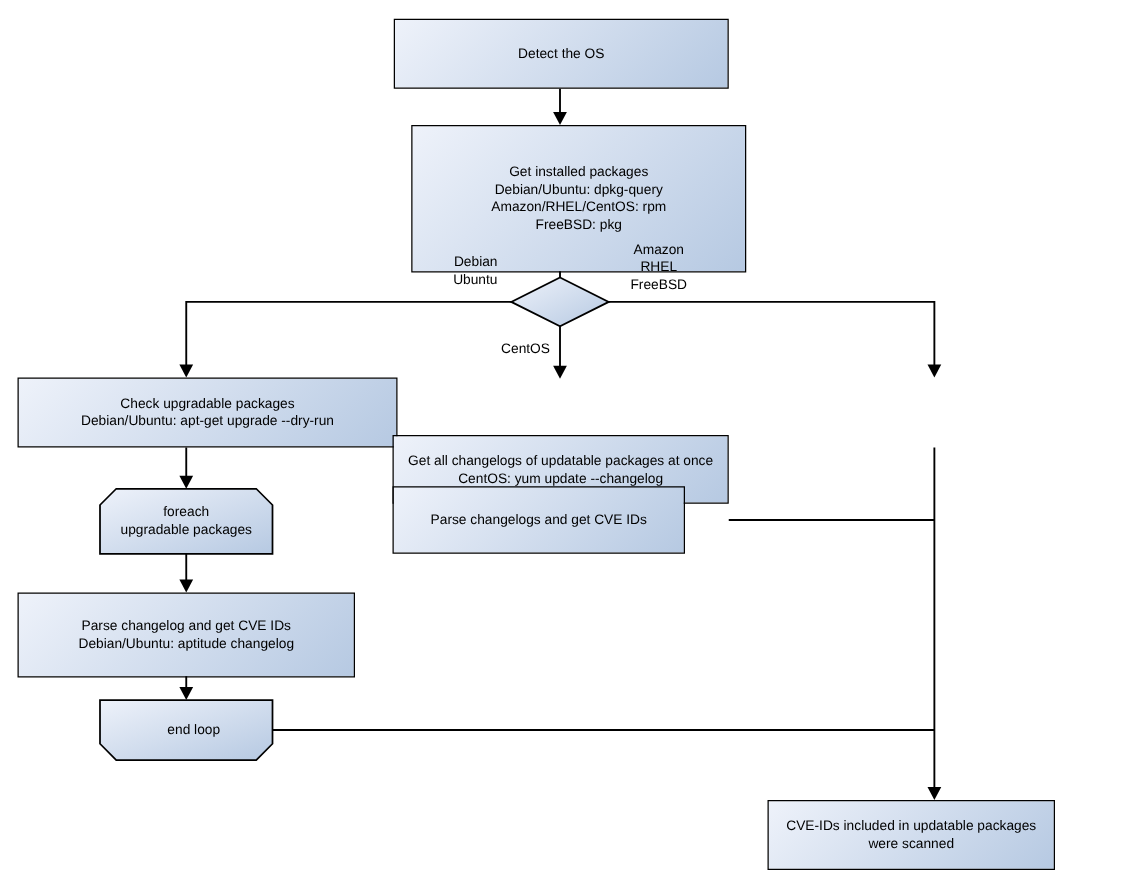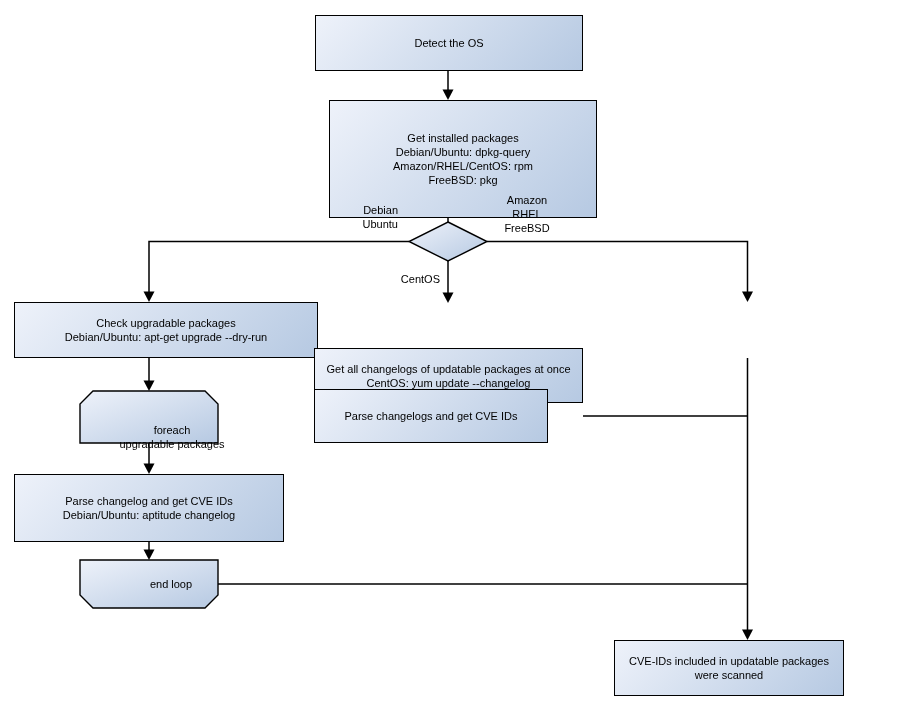--- a/index.html
+++ b/index.html
@@ -49,22 +49,22 @@
   }
   
   .n-detect      { left: 315px; top: 15px;  width: 268px; height: 56px; }
   .n-installed   { left: 329px; top: 100px; width: 268px; height: 118px; }
   .n-check       { left: 14px;  top: 302px; width: 304px; height: 56px; }
   .n-changelogs  { left: 314px; top: 303px; width: 269px; height: 55px; margin-top: 45px; }
   .n-cvepkg      { left: 614px; top: 302px; width: 267px; height: 56px; }
   .n-parseonce   { left: 314px; top: 389px; width: 234px; height: 54px; }
   .n-parseeach   { left: 14px;  top: 474px; width: 270px; height: 68px; }
   .n-scanned     { left: 614px; top: 640px; width: 230px; height: 56px; }
-  .l-foreach     { left: 80px;  top: 411px; width: 138px; height: 52px; margin-left: 23px; }
-  .l-endloop     { left: 96px;  top: 560px; width: 150px; height: 48px; }
+  .l-foreach     { left: 80px;  top: 391px; width: 138px; height: 52px; }
+  .l-endloop     { left: 80px;  top: 560px; width: 150px; height: 48px; }
   .l-debian      { left: 328px; top: 203px; width: 70px;  text-align: right; }
   .l-amazon     { left: 497px; top: 193px; width: 60px;  text-align: center; }
   .l-centos      { left: 380px; top: 272px; width: 60px;  text-align: right; }
 </style>
 </head>
 <body>
 
 <div class="canvas">
 
   <svg class="wires" viewBox="0 0 898 712">

